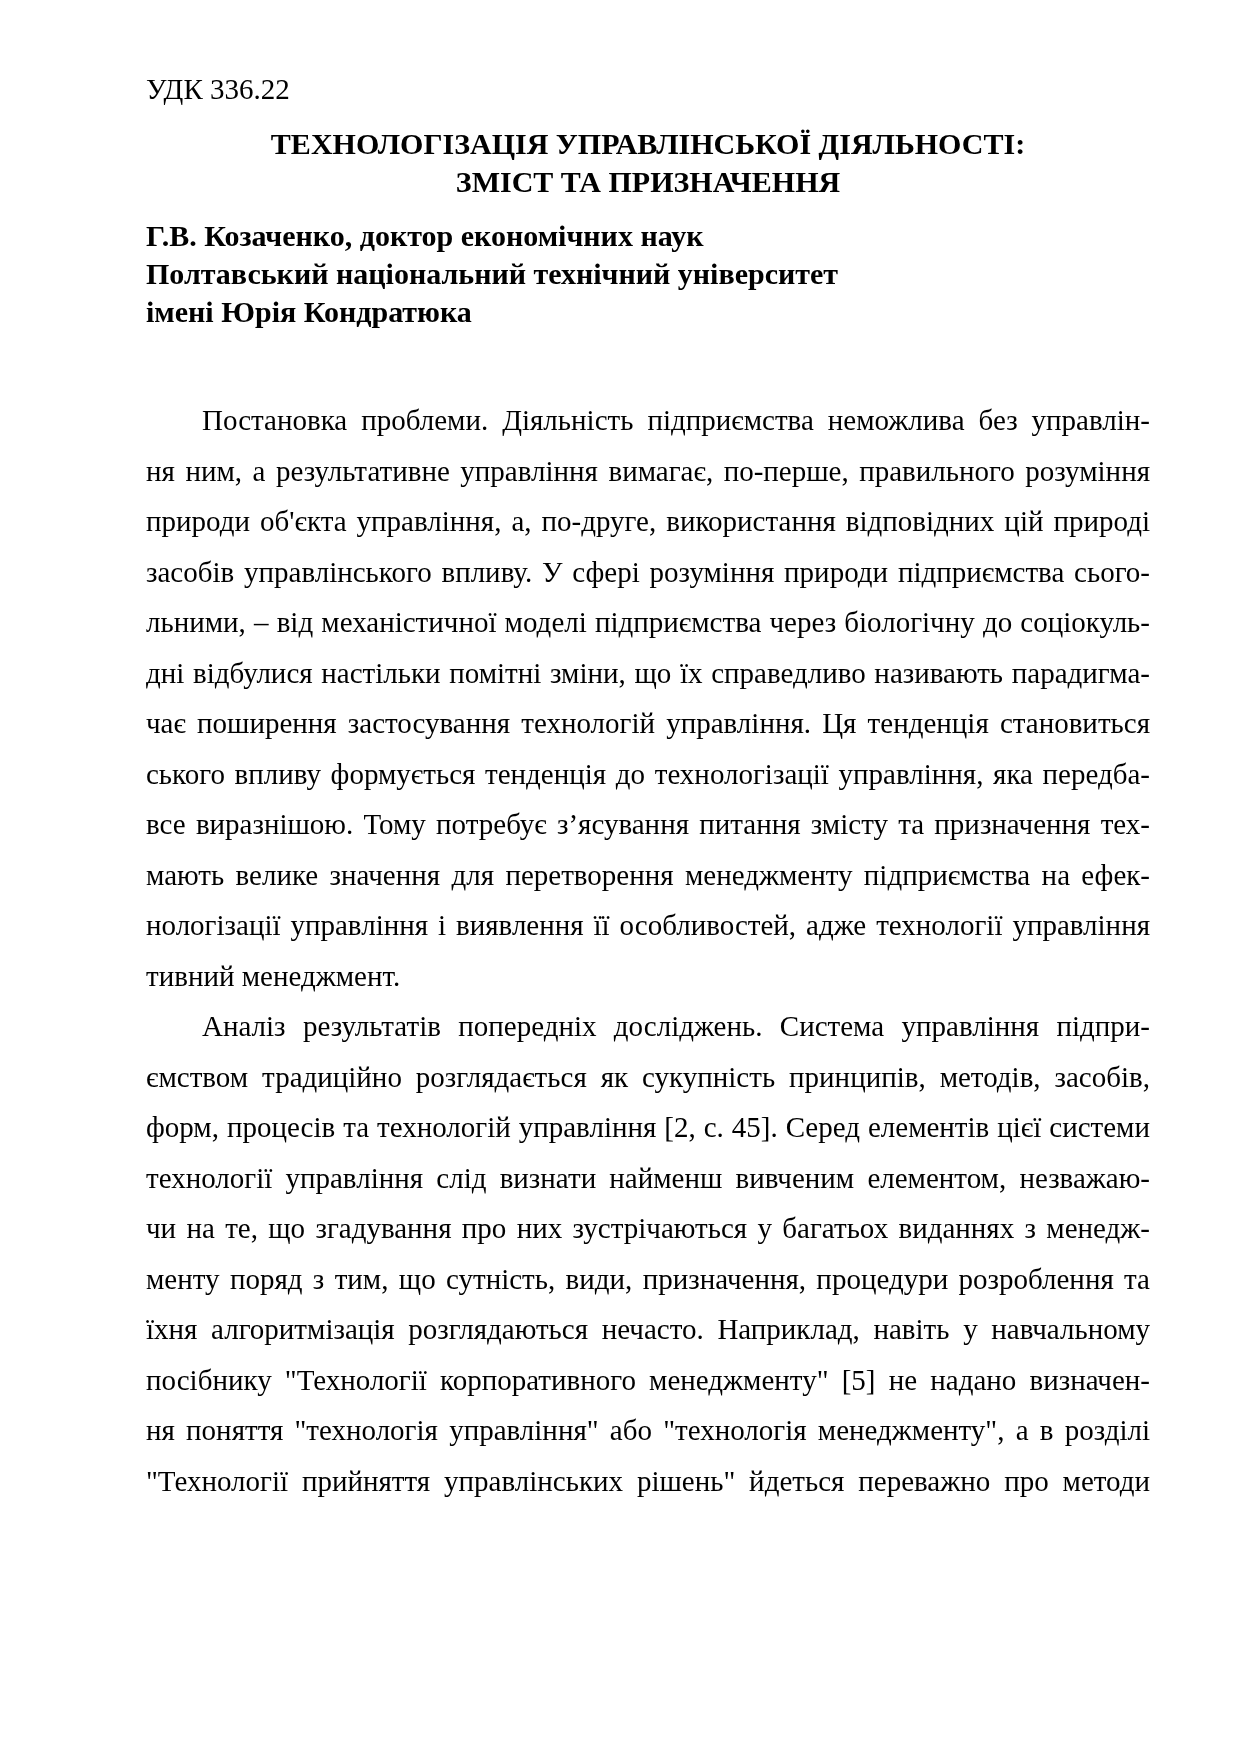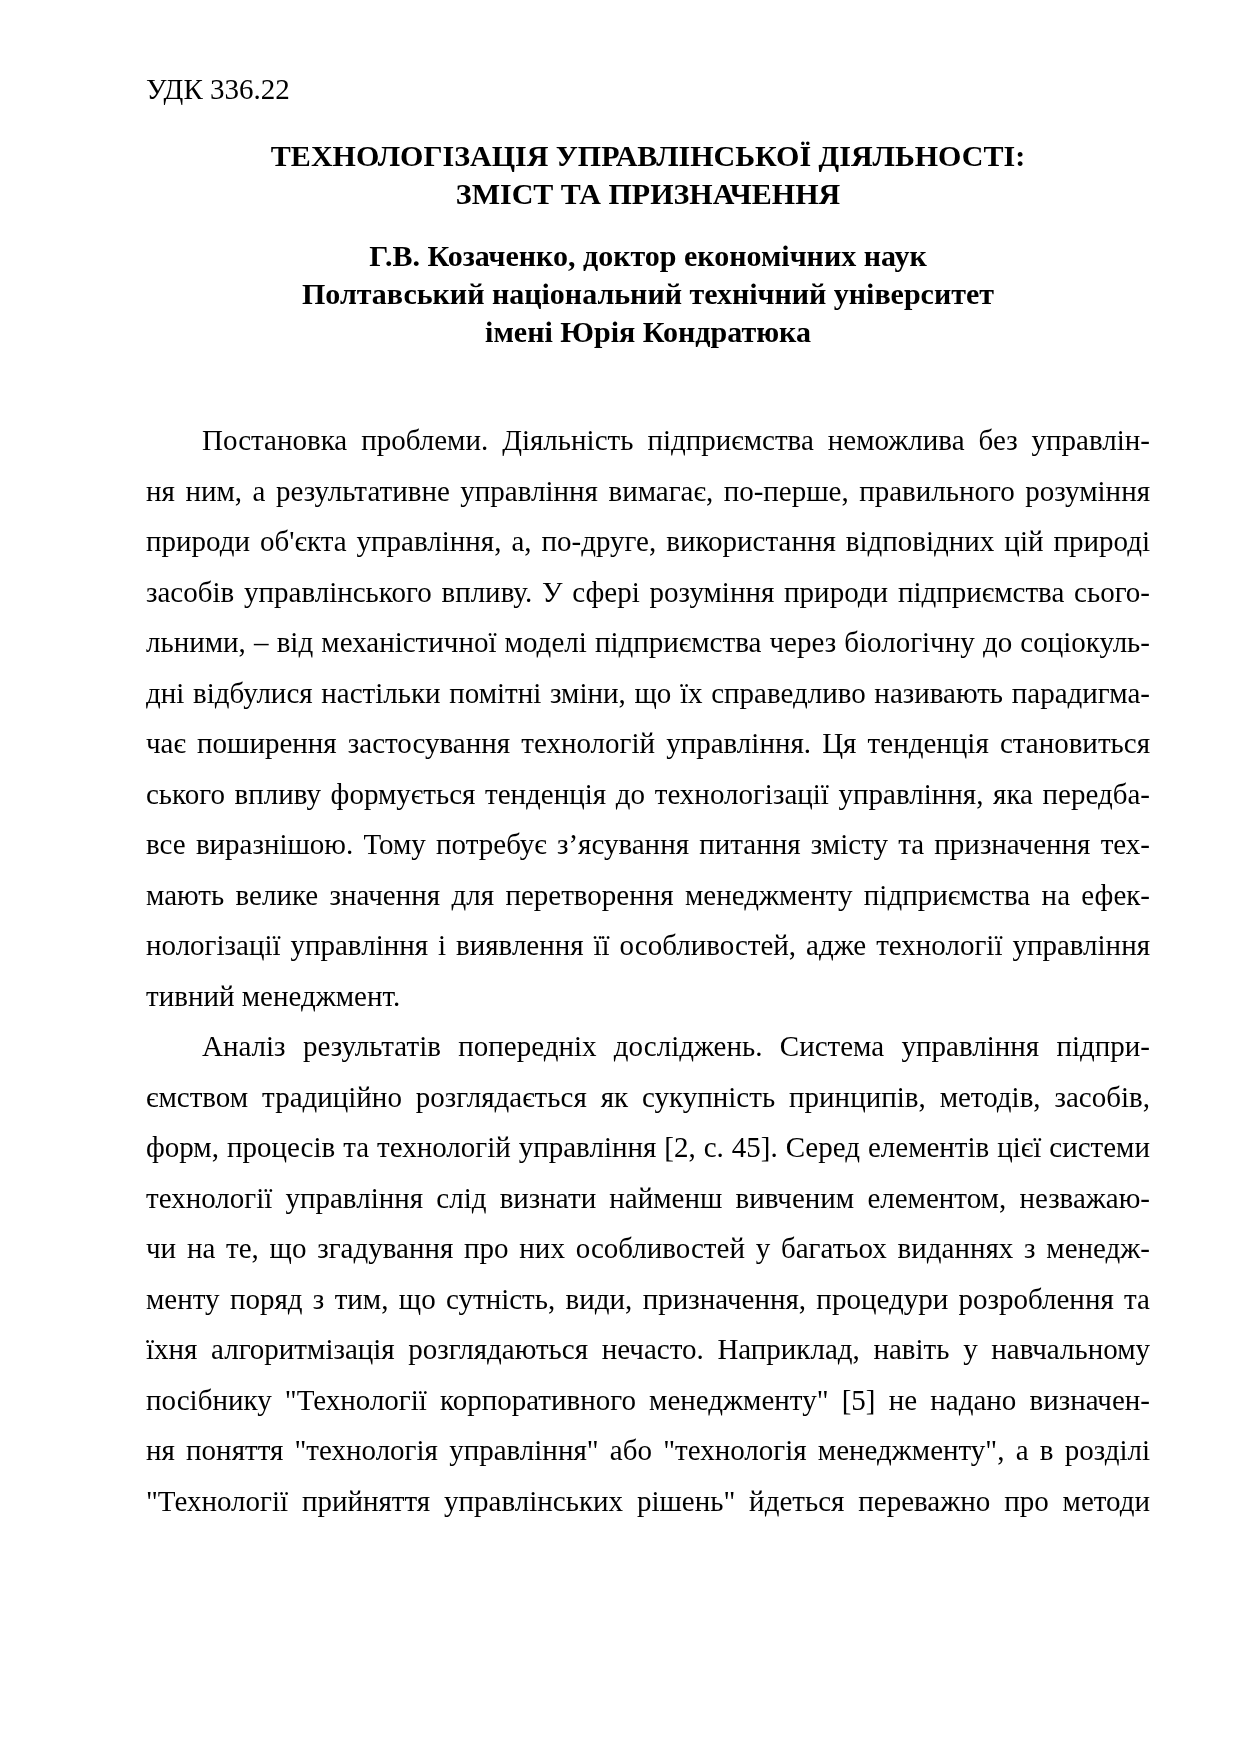--- a/index.html
+++ b/index.html
@@ -20,32 +20,32 @@
     margin-left: 146px;
     width: 1004px;
     padding-top: 70px;
   }
   .udc {
     font-size: 29px;
     line-height: 38px;
     text-align: left;
   }
   .title-block {
-    margin-top: 29px;
+    margin-top: 17px;
     font-weight: bold;
     font-size: 30px;
     line-height: 38px;
     text-align: center;
   }
   .author-block {
-    margin-top: 24px;
+    margin-top: 16px;
     font-weight: bold;
     font-size: 30px;
     line-height: 38px;
-    text-align: center;
+    text-align: left;
   }
   .body-block {
     margin-top: 64px;
     font-size: 29px;
     line-height: 50.5px;
   }
   .line {
     text-align: justify;
     text-align-last: justify;
     white-space: normal;
@@ -91,21 +91,21 @@
       <div class="line">ського впливу формується тенденція до технологізації управління, яка передба-</div>
       <div class="line">все виразнішою. Тому потребує з’ясування питання змісту та призначення тех-</div>
       <div class="line">мають велике значення для перетворення менеджменту підприємства на ефек-</div>
       <div class="line">нологізації управління і виявлення її особливостей, адже технології управління</div>
       <div class="line final">тивний менеджмент.</div>
 
       <div class="line first"><span class="bold">Аналіз результатів попередніх досліджень.</span><span> Система управління підпри-</span></div>
       <div class="line">ємством традиційно розглядається як сукупність принципів, методів, засобів,</div>
       <div class="line">форм, процесів та технологій управління [2, с. 45]. Серед елементів цієї системи</div>
       <div class="line">технології управління слід визнати найменш вивченим елементом, незважаю-</div>
-      <div class="line">чи на те, що згадування про них особливостей у багатьох виданнях з менедж-</div>
+      <div class="line">чи на те, що згадування про них зустрічаються у багатьох виданнях з менедж-</div>
       <div class="line">менту поряд з тим, що сутність, види, призначення, процедури розроблення та</div>
       <div class="line">їхня алгоритмізація розглядаються нечасто. Наприклад, навіть у навчальному</div>
       <div class="line">посібнику "Технології корпоративного менеджменту" [5] не надано визначен-</div>
       <div class="line">ня поняття "технологія управління" або "технологія менеджменту", а в розділі</div>
       <div class="line">"Технології прийняття управлінських рішень" йдеться переважно про методи</div>
 
     </div>
   </div>
 </div>
 

